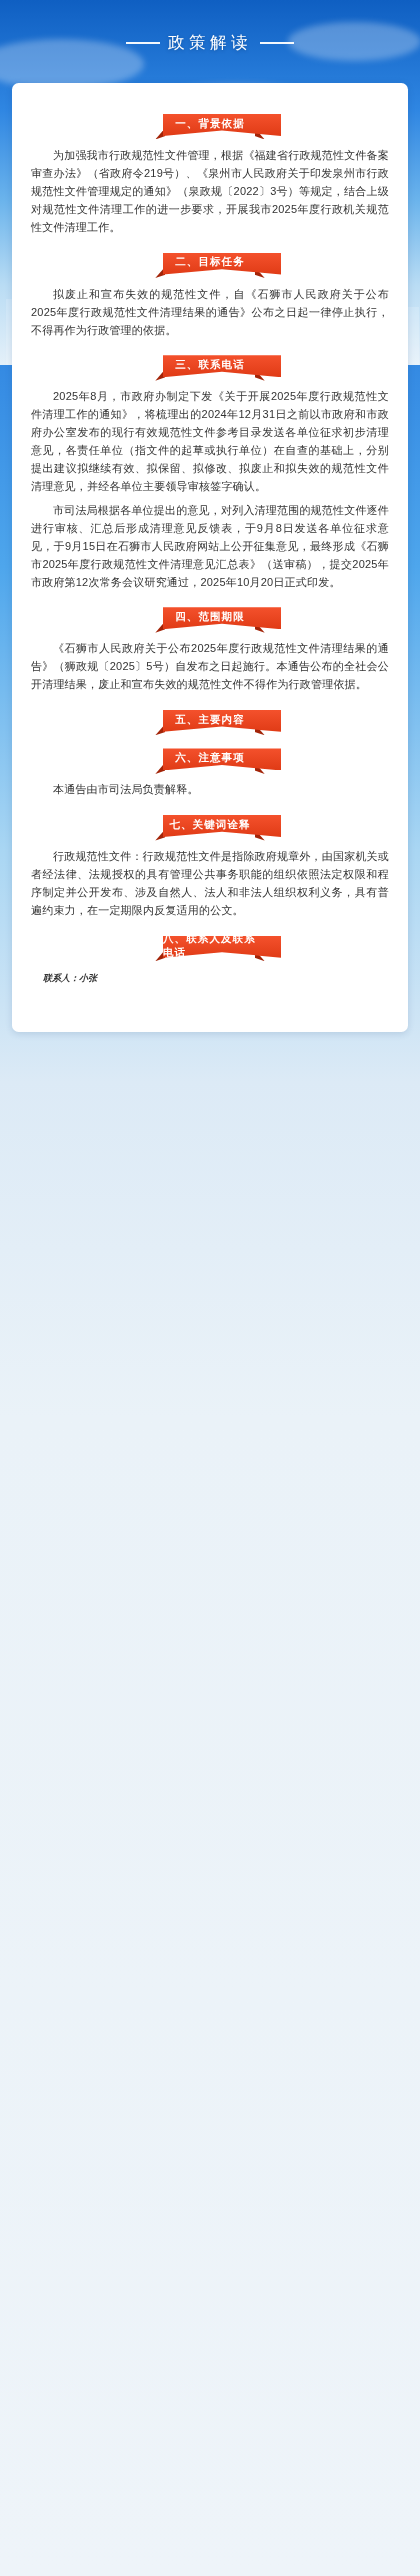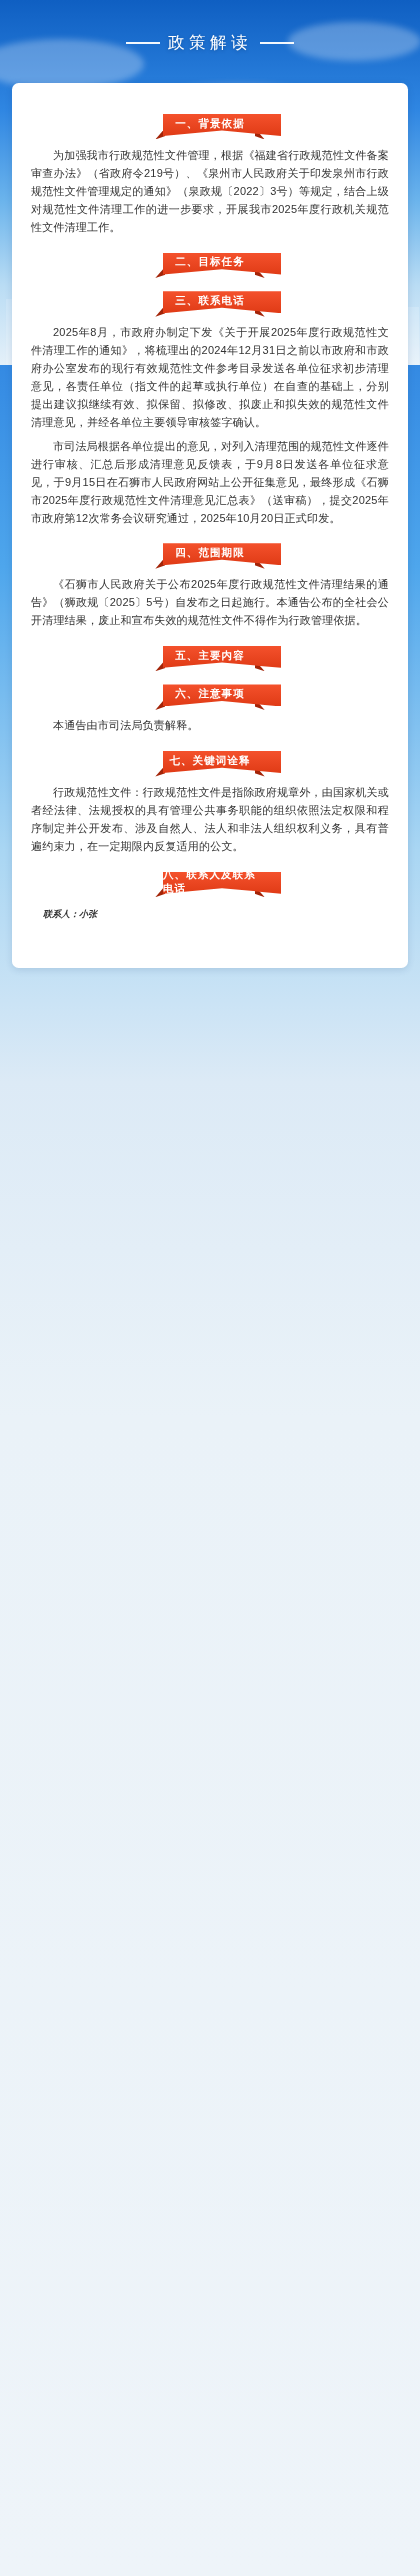--- a/index.html
+++ b/index.html
@@ -147,20 +147,21 @@
       <span class="txt">一、背景依据</span>
     </div>
     <p class="p">为加强我市行政规范性文件管理，根据《福建省行政规范性文件备案审查办法》（省政府令219号）、《泉州市人民政府关于印发泉州市行政规范性文件管理规定的通知》（泉政规〔2022〕3号）等规定，结合上级对规范性文件清理工作的进一步要求，开展我市2025年度行政机关规范性文件清理工作。</p>
 
     <div class="banner">
       <span class="tail-l"></span>
       <span class="tail-r"></span>
       <span class="ribbon"></span>
       <span class="txt">二、目标任务</span>
     </div>
+    <p class="p">拟废止和宣布失效的规范性文件，自《石狮市人民政府关于公布2025年度行政规范性文件清理结果的通告》公布之日起一律停止执行，不得再作为行政管理的依据。</p>
 
     <div class="banner">
       <span class="tail-l"></span>
       <span class="tail-r"></span>
       <span class="ribbon"></span>
       <span class="txt">三、联系电话</span>
     </div>
     <p class="p">2025年8月，市政府办制定下发《关于开展2025年度行政规范性文件清理工作的通知》，将梳理出的2024年12月31日之前以市政府和市政府办公室发布的现行有效规范性文件参考目录发送各单位征求初步清理意见，各责任单位（指文件的起草或执行单位）在自查的基础上，分别提出建议拟继续有效、拟保留、拟修改、拟废止和拟失效的规范性文件清理意见，并经各单位主要领导审核签字确认。</p>
     <p class="p">市司法局根据各单位提出的意见，对列入清理范围的规范性文件逐件进行审核、汇总后形成清理意见反馈表，于9月8日发送各单位征求意见，于9月15日在石狮市人民政府网站上公开征集意见，最终形成《石狮市2025年度行政规范性文件清理意见汇总表》（送审稿），提交2025年市政府第12次常务会议研究通过，2025年10月20日正式印发。</p>
 

